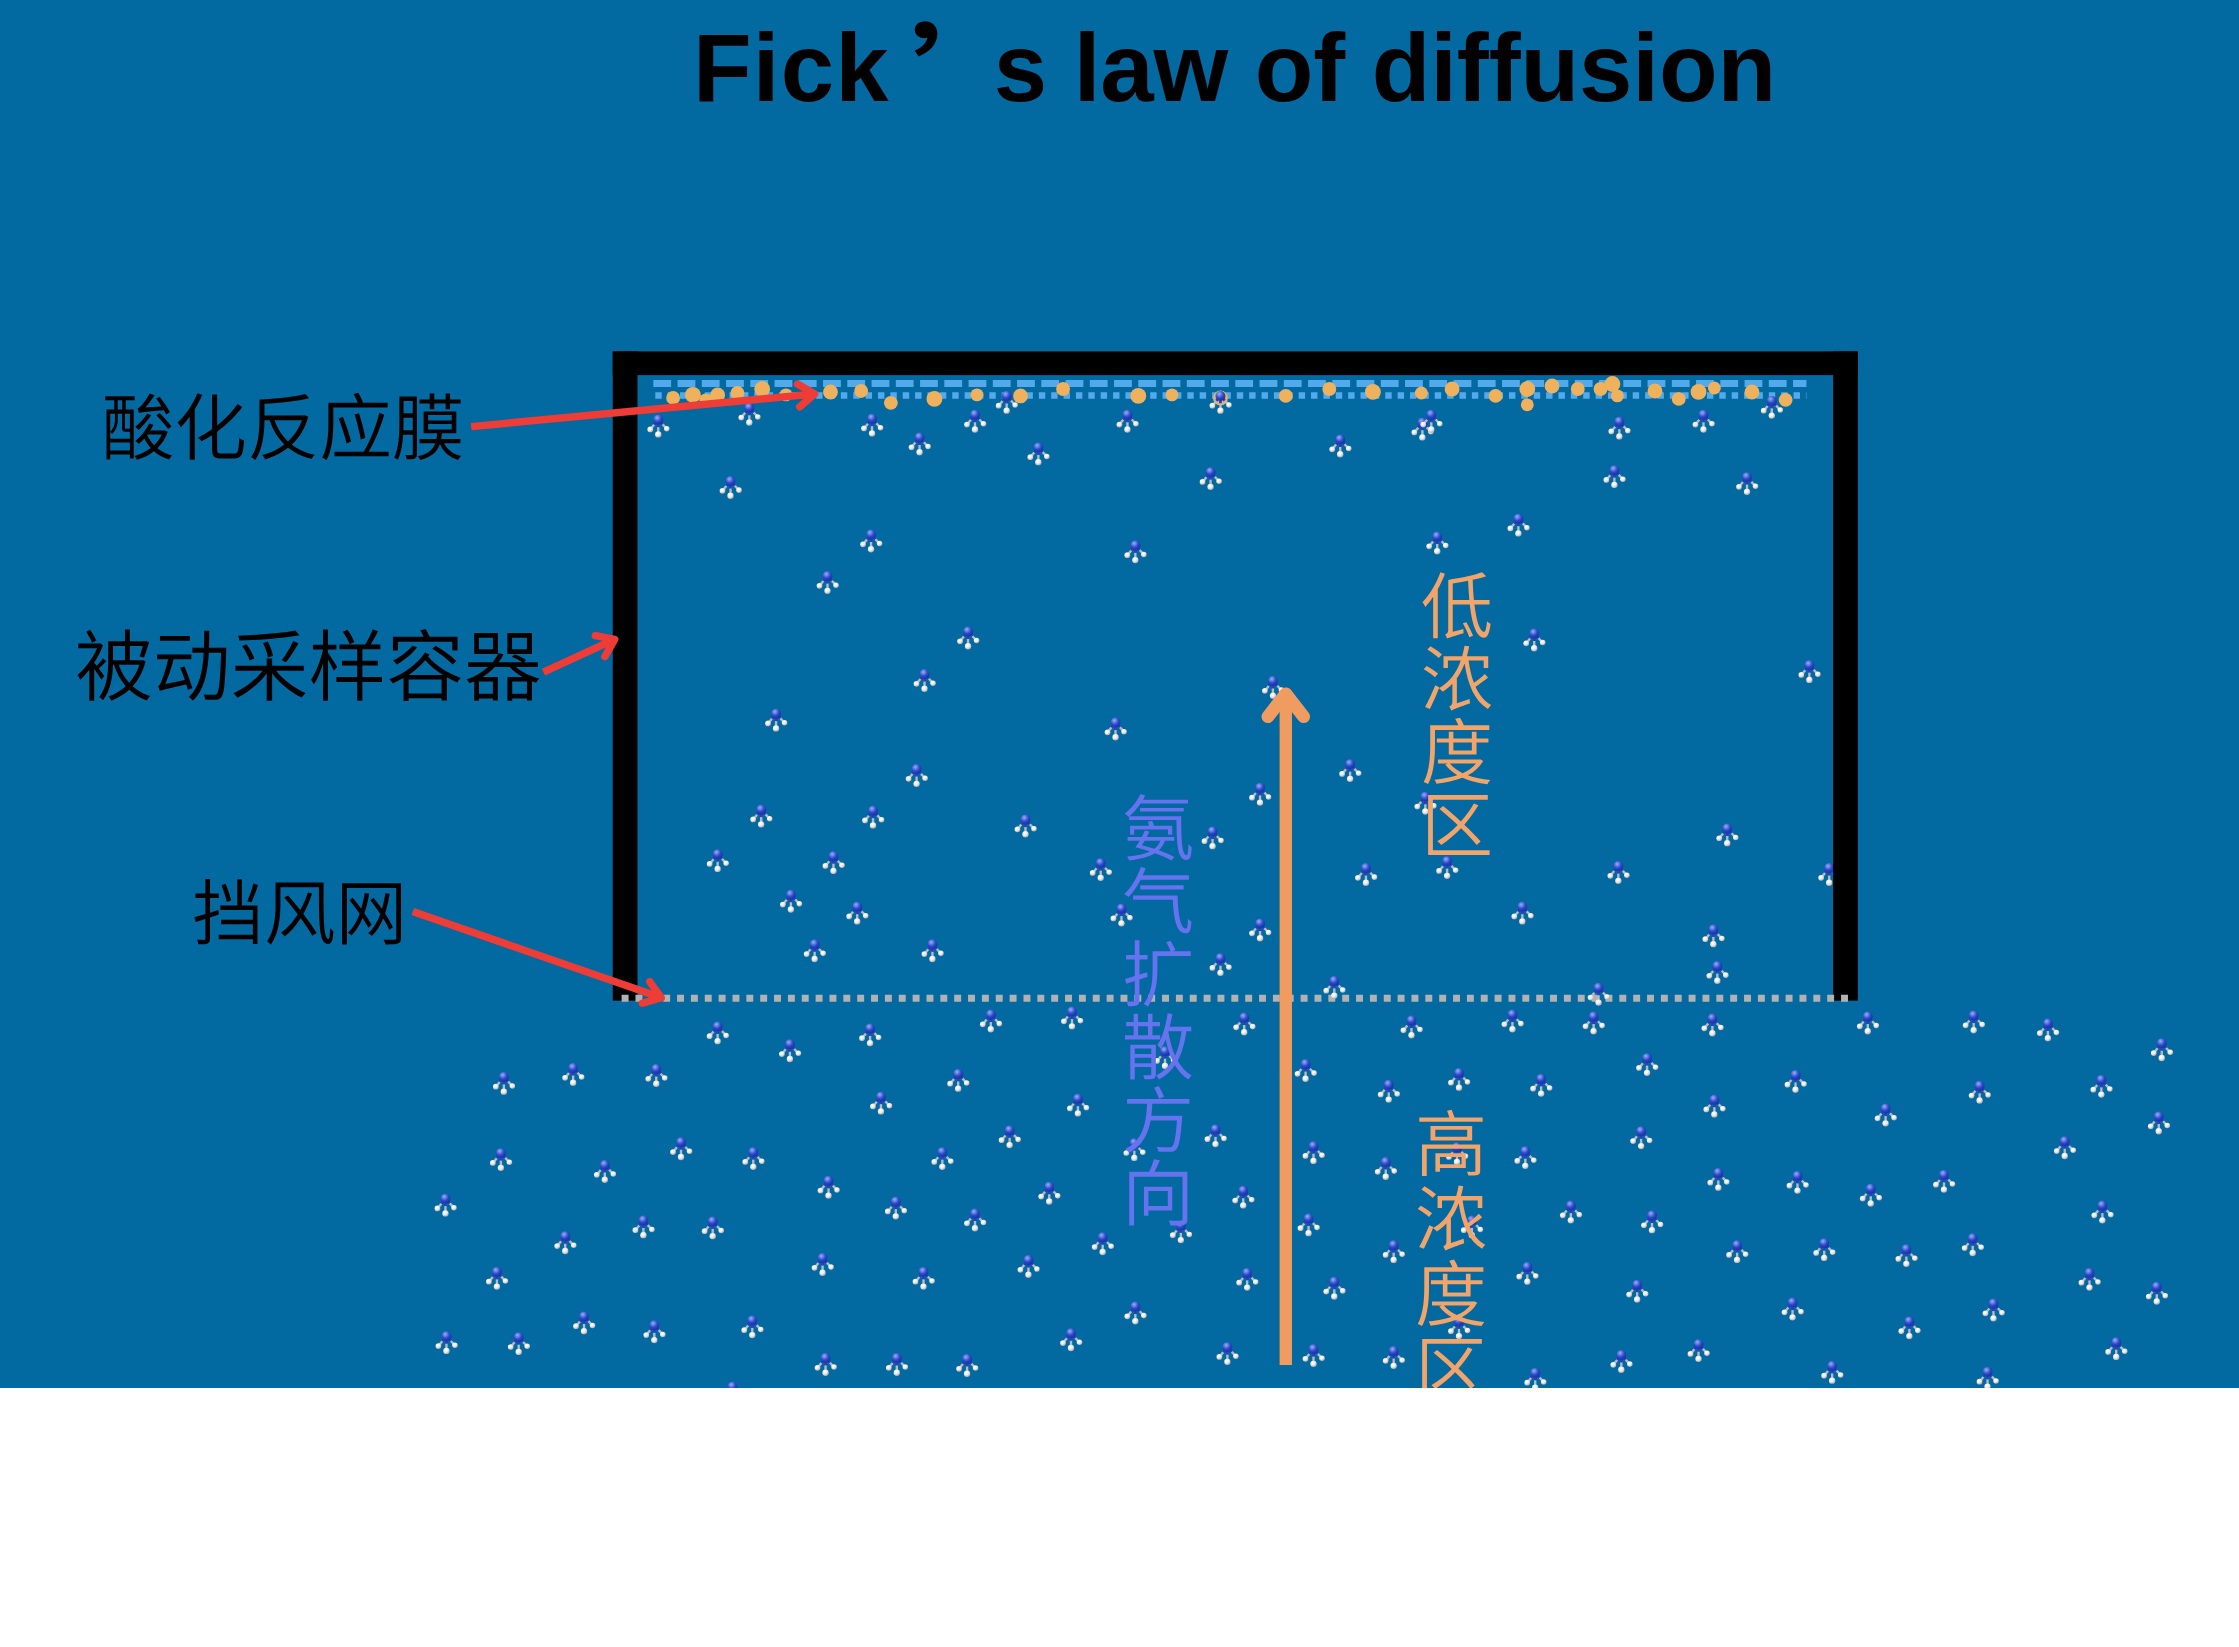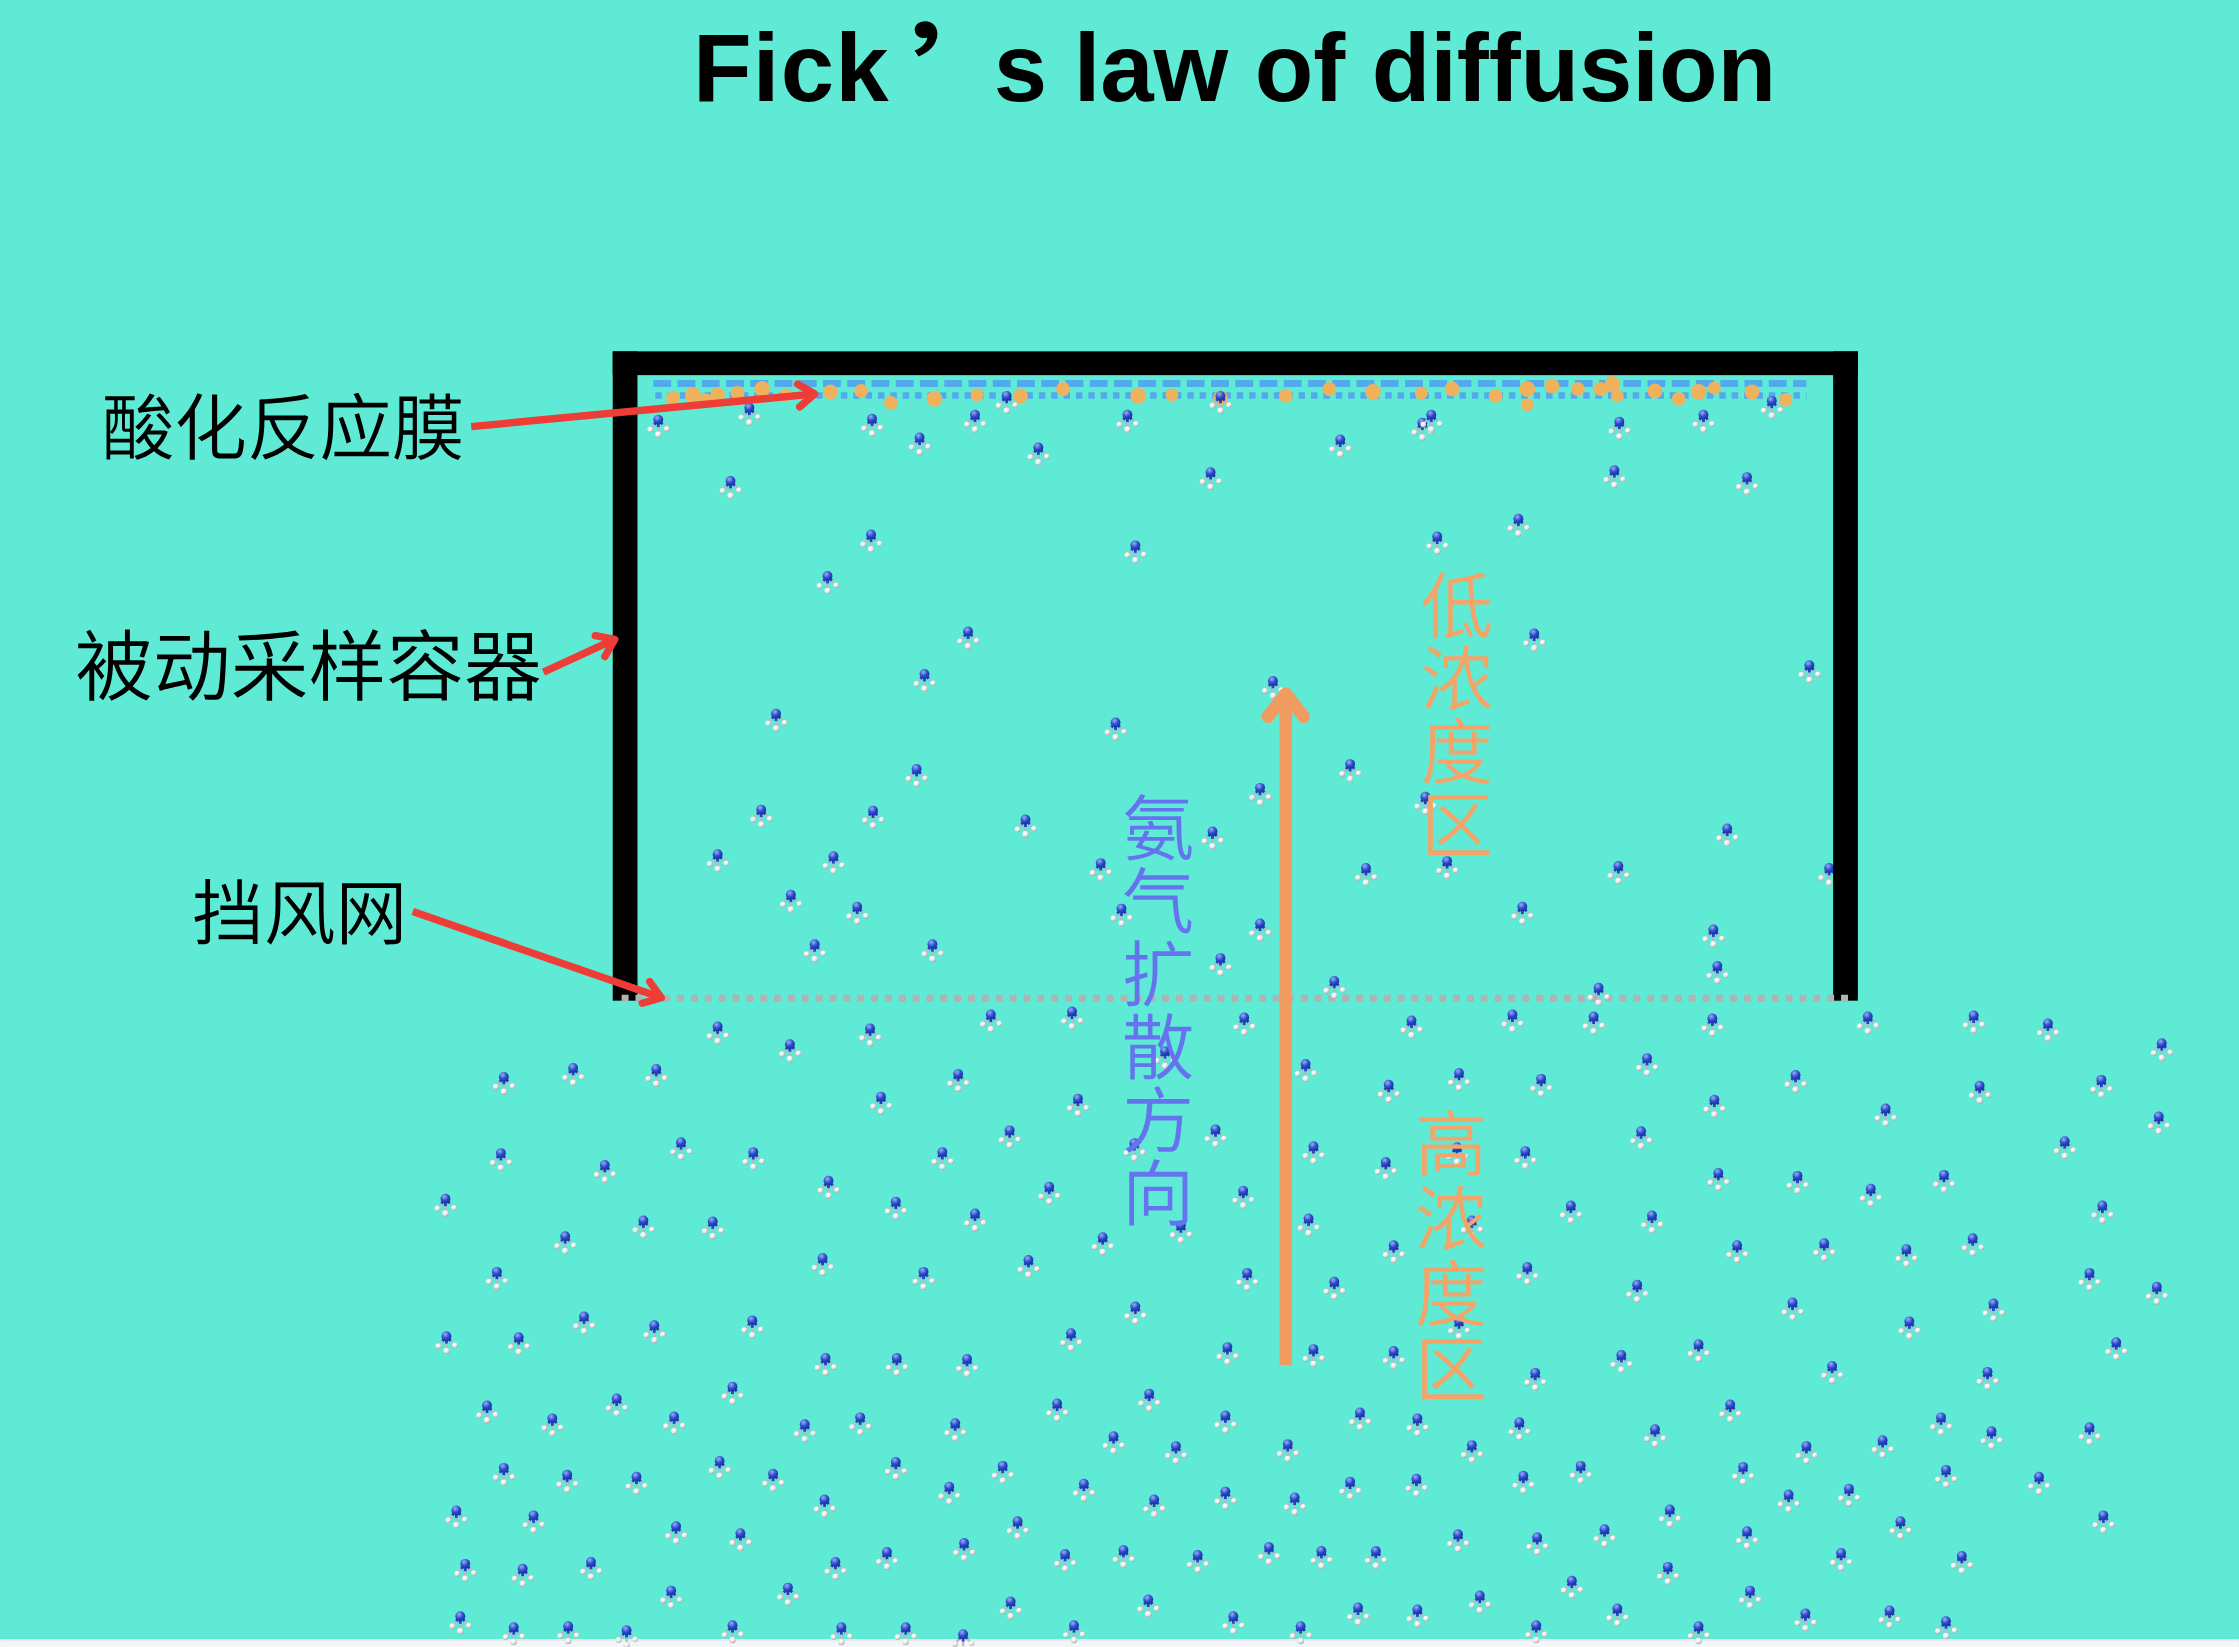--- a/index.html
+++ b/index.html
@@ -1,15 +1,15 @@
 <!DOCTYPE html>
 <html><head><meta charset="utf-8"><title>Fick's law of diffusion</title>
 <style>
 html,body{margin:0;padding:0;background:#ffffff;}
-#page{position:relative;width:2239px;height:1647px;overflow:hidden;background:#5eead4;font-family:"Liberation Sans",sans-serif;}
+#page{position:relative;width:2239px;height:1388px;overflow:hidden;background:#0369a1;font-family:"Liberation Sans",sans-serif;}
 </style></head>
 <body>
 <div id="page">
 <svg width="2239" height="1647" viewBox="0 0 2262 1664">
 <defs>
 <path id="u9178" transform="scale(0.001,-0.001)" d="M752 536C809 477 880 395 913 346L961 381C927 430 855 508 797 566ZM625 557C583 494 519 425 462 377C476 366 498 343 508 332C564 385 632 465 681 535ZM513 564H514C535 574 574 579 855 603C867 582 878 562 886 545L940 577C913 633 851 724 798 791L749 765C773 732 799 694 822 657L598 642C643 690 689 751 728 813L660 836C621 760 560 685 541 665C523 644 507 631 492 629C499 613 509 584 513 568ZM631 270H827C802 213 765 164 721 122C681 163 648 211 625 262ZM652 421C609 329 538 239 462 181C476 172 500 150 511 138C536 160 561 185 586 214C610 166 640 122 675 83C609 33 530 -4 450 -26C462 -38 478 -63 485 -79C569 -53 650 -14 719 41C778 -11 848 -50 928 -74C937 -57 955 -33 969 -20C892 0 823 35 766 81C828 141 878 216 909 309L868 326L856 324H668C684 350 698 376 711 403ZM116 161H387V50H116ZM116 212V300C125 293 136 283 141 276C205 334 220 415 220 478V558H279V364C279 318 291 309 329 309C337 309 373 309 380 309H387V212ZM47 799V741H171V616H65V-74H116V-5H387V-61H440V616H330V741H453V799ZM219 616V741H281V616ZM116 309V558H181V479C181 426 172 361 116 309ZM319 558H387V352C385 351 383 350 373 350C364 350 338 350 333 350C320 350 319 352 319 365Z"></path>
 <path id="u5316" transform="scale(0.001,-0.001)" d="M870 690C799 581 699 480 590 394V820H519V342C455 297 390 259 326 227C343 214 365 191 376 176C423 201 471 229 519 260V75C519 -31 548 -60 644 -60C665 -60 805 -60 827 -60C930 -60 950 4 960 190C940 195 911 209 894 223C887 51 879 7 824 7C794 7 675 7 650 7C600 7 590 18 590 73V309C721 403 844 520 935 649ZM318 838C256 683 153 532 45 435C59 420 81 386 90 371C131 412 173 460 212 514V-78H282V619C321 682 356 749 384 817Z"></path>
 <path id="u53cd" transform="scale(0.001,-0.001)" d="M804 829C662 789 396 764 173 752V486C173 330 164 113 58 -42C75 -49 103 -69 116 -82C222 74 241 301 242 466H313C359 331 425 220 515 133C425 64 320 16 212 -13C225 -28 242 -55 250 -73C364 -39 473 13 567 87C656 16 763 -36 892 -69C901 -51 920 -23 934 -10C809 18 705 65 619 130C721 225 802 351 846 514L800 534L787 531H242V695C458 706 702 731 859 775ZM758 466C717 348 649 251 566 175C483 253 421 350 380 466Z"></path>
 <path id="u5e94" transform="scale(0.001,-0.001)" d="M265 490C306 382 354 239 374 146L436 173C415 265 366 405 322 514ZM485 545C518 436 555 295 569 202L633 221C618 314 580 454 545 563ZM470 827C491 791 513 743 527 707H123V434C123 292 116 94 38 -48C54 -54 84 -73 96 -85C178 63 191 283 191 434V644H940V707H587L600 711C588 747 560 802 535 845ZM207 34V-30H954V34H679C771 191 845 375 893 543L824 569C785 395 707 191 610 34Z"></path>
 <path id="u819c" transform="scale(0.001,-0.001)" d="M498 415H823V338H498ZM498 539H823V463H498ZM739 837V753H583V837H520V753H380V696H520V620H583V696H739V620H800V696H946V753H800V837ZM436 589V287H622C620 259 616 233 612 209H380V151H596C565 62 499 5 354 -30C367 -41 384 -65 390 -80C551 -39 625 31 661 139C706 31 790 -46 912 -81C921 -63 940 -39 955 -26C842 0 762 63 719 151H943V209H678C682 233 685 259 688 287H886V589ZM102 793V437C102 291 96 92 31 -49C46 -55 71 -69 83 -78C127 19 146 147 154 266H286V4C286 -9 282 -13 270 -13C260 -14 224 -14 184 -13C192 -28 199 -56 202 -71C259 -71 293 -70 314 -60C336 -49 343 -31 343 3V793ZM159 731H286V563H159ZM159 502H286V329H157L159 437Z"></path>

